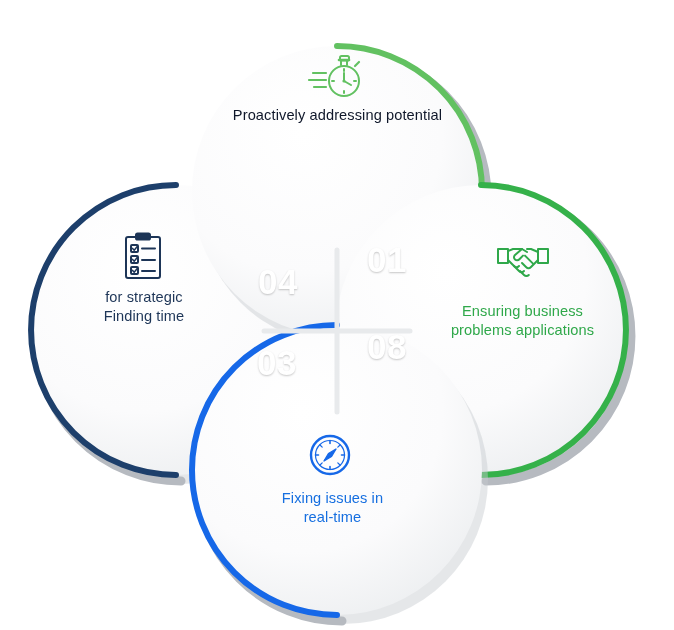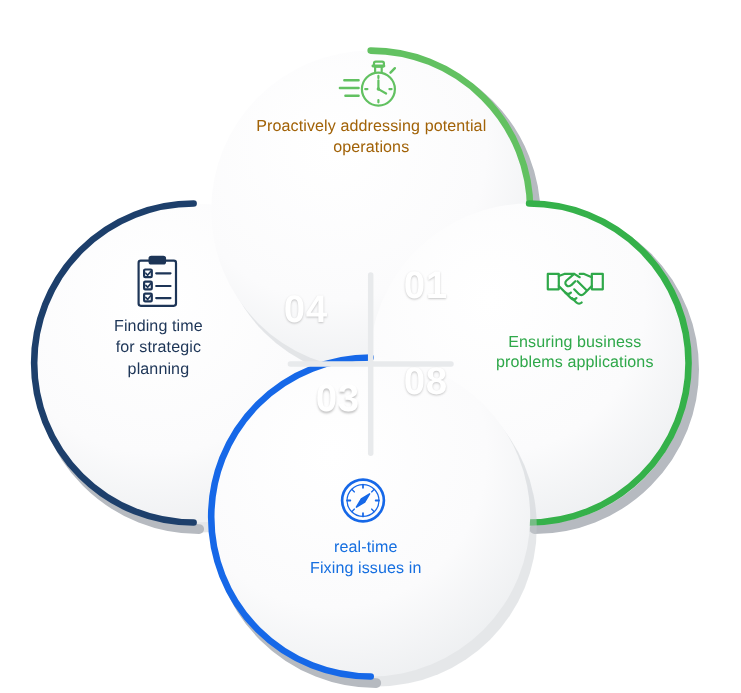--- a/index.html
+++ b/index.html
@@ -36,21 +36,21 @@
     position: absolute;
     font-size: 35px;
     font-weight: 700;
     color: #ffffff;
     letter-spacing: 0.5px;
     text-shadow: 0 1px 2px rgba(0,0,0,0.22);
   }
   .icon-box {
     position: absolute;
   }
-  .t-green  { color: #a16207; }
+  .t-green  { color: #0f172a; }
   .t-green2 { color: #2fa84a; margin-top: 16px; }
   .t-blue   { color: #166fe0; }
   .t-navy   { color: #1d3557; }
 </style>
 </head>
 <body>
 
 <div id="infographic">
 
   <svg width="674" height="630" viewBox="0 0 674 630">
@@ -185,38 +185,36 @@
       <path d="M11.6 28.4 l1.6 1.8 l3 -3.6" stroke-width="1.5"></path>
       <path d="M11.6 39.4 l1.6 1.8 l3 -3.6" stroke-width="1.5"></path>
       <path d="M21 17.5 h13 M21 29 h13 M21 40 h13" stroke-width="2"></path>
     </svg>
   </div>
 
   <div class="num-label" style="left:337px; top:240px; width:70px; text-align:right;">01</div>
 
   <div class="num-label" style="left:352px; top:327px; width:70px; text-align:center;">08</div>
 
-  <div class="num-label" style="left:257px; top:343px; width:70px; text-align:right;">03</div>
+  <div class="num-label" style="left:257px; top:343px; width:70px; text-align:left;">03</div>
 
   <div class="num-label" style="left:243px; top:262px; width:70px; text-align:center;">04</div>
 
   <div class="card-text t-green" style="left:210px; top:106px; width:255px;">
     <div>Proactively addressing potential</div>
-    <div>operations</div>
   </div>
 
   <div class="card-text t-green2" style="left:430px; top:286px; width:185px;">
     <div>Ensuring business</div>
     <div>problems applications</div>
   </div>
 
   <div class="card-text t-blue" style="left:245px; top:489px; width:175px;">
+    <div>Fixing issues in</div>
     <div>real-time</div>
-    <div>Fixing issues in</div>
   </div>
 
   <div class="card-text t-navy" style="left:68px; top:288px; width:152px;">
+    <div>for strategic</div>
     <div>Finding time</div>
-    <div>for strategic</div>
-    <div>planning</div>
   </div>
 
 </div>
 
 </body></html>

